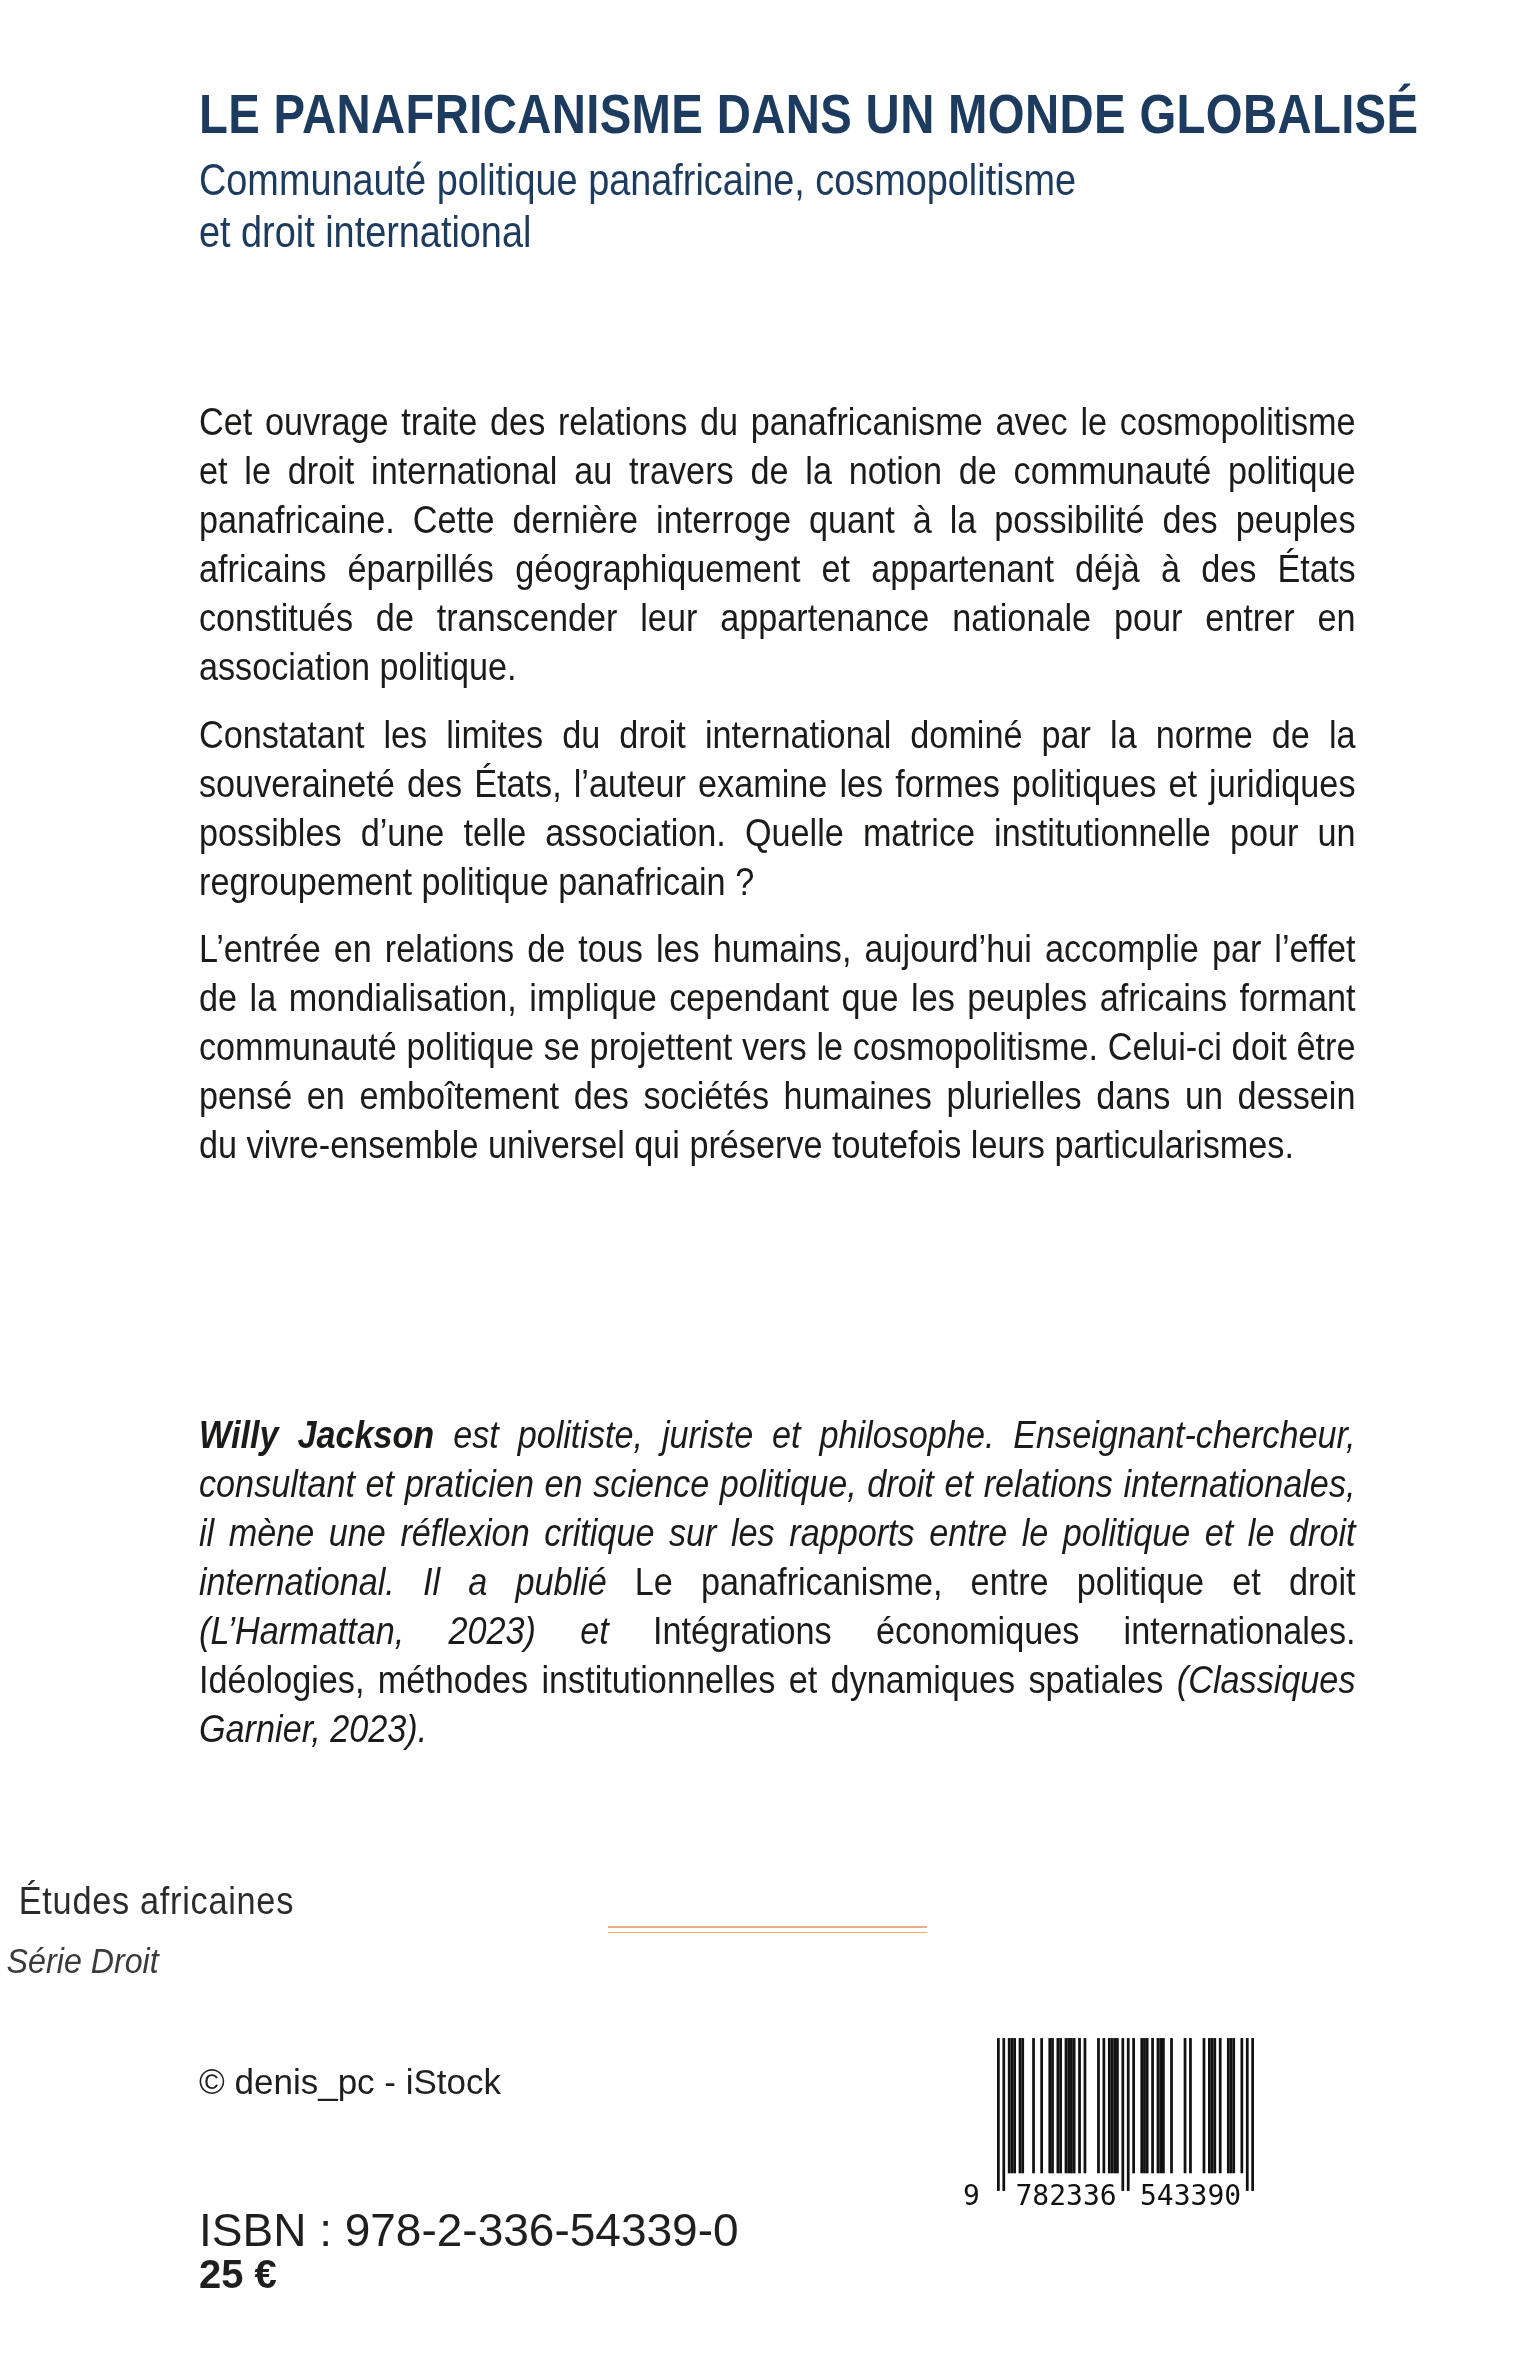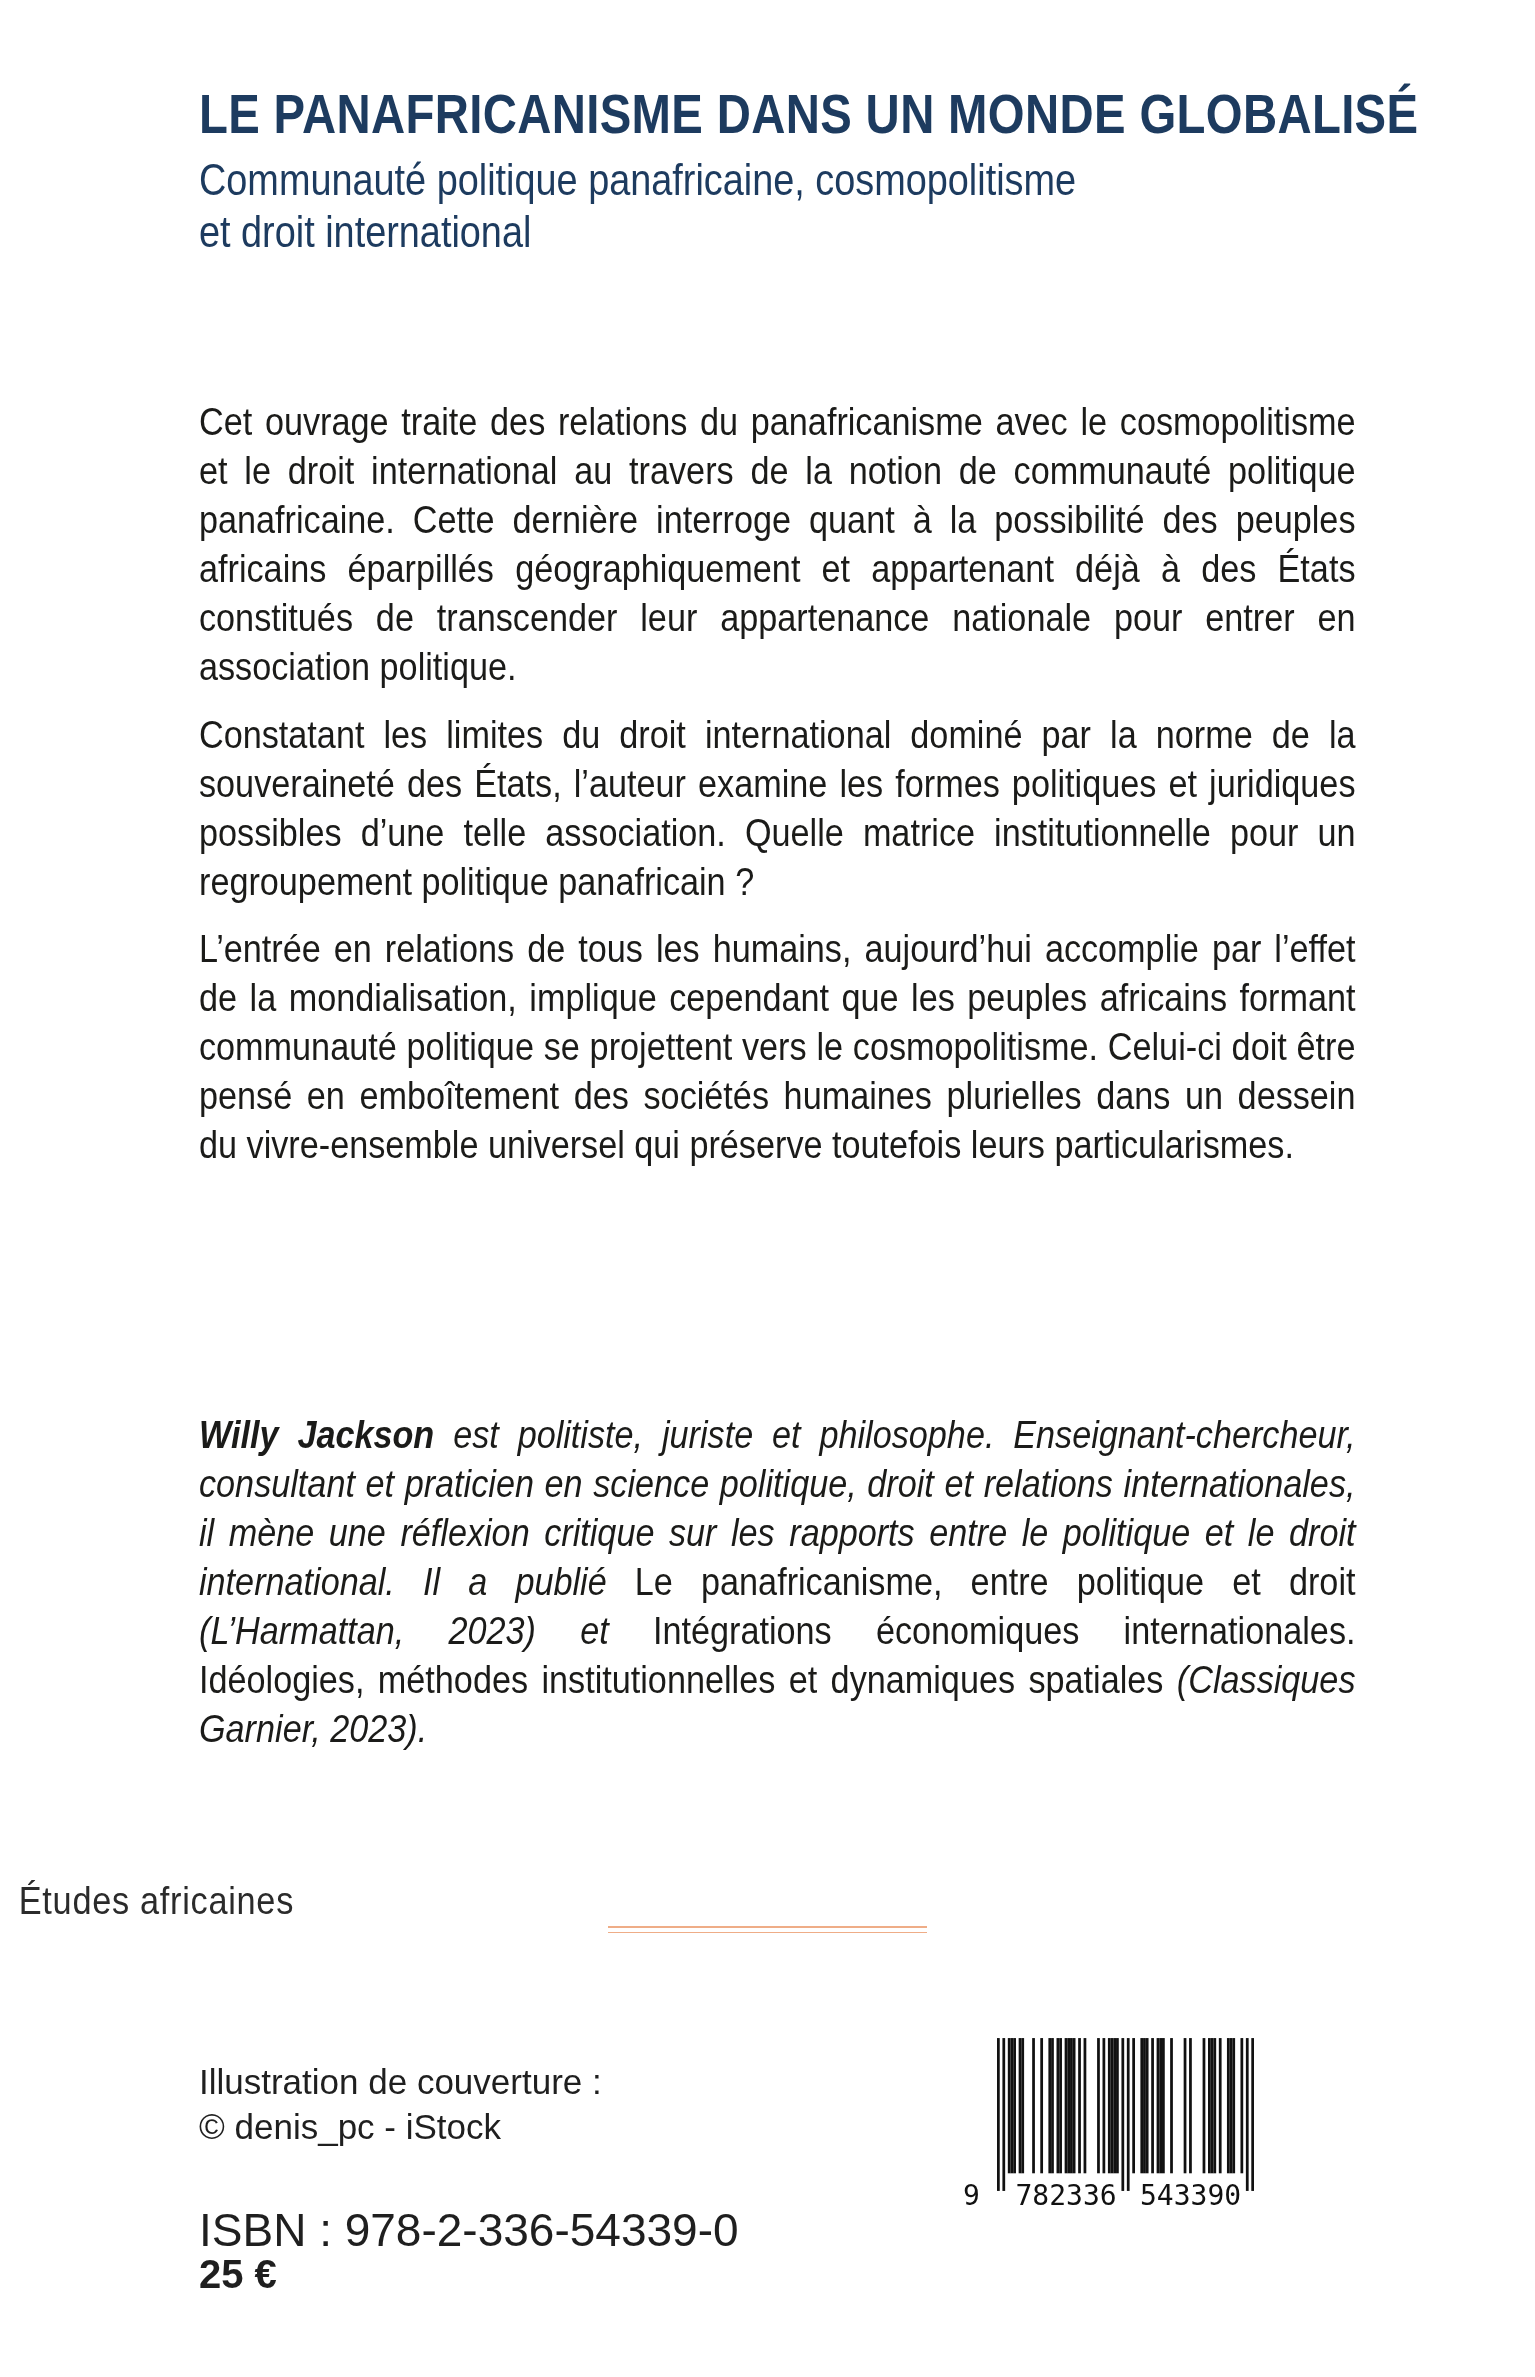--- a/index.html
+++ b/index.html
@@ -164,24 +164,26 @@
 
   <section class="bio">
     <p><span class="run-bi">Willy Jackson</span><span class="run-i"> est politiste, juriste et philosophe. Enseignant-chercheur, consultant et praticien en science politique, droit et relations internationales, il mène une réflexion critique sur les rapports entre le politique et le droit international. Il a publié </span><span class="run-r">Le panafricanisme, entre politique et droit </span><span class="run-i">(L’Harmattan, 2023) et </span><span class="run-r">Intégrations économiques internationales. Idéologies, méthodes institutionnelles et dynamiques spatiales </span><span class="run-i">(Classiques Garnier, 2023).</span></p>
   </section>
 
   <section class="series">
     <div>
       <span class="series-name">Études africaines</span>
     </div>
     <div class="series-rule"></div>
+    <div>
+      <span class="series-serie">Série Droit</span>
+    </div>
   </section>
 
   <section class="credits">
-    <div>Illustration de couverture :</div>
     <div>© denis_pc - iStock</div>
   </section>
 
   <div class="isbn">ISBN : 978-2-336-54339-0</div>
   <div class="price">25 €</div>
 
   <div class="barcode">
     <svg id="barcode-svg" width="257" height="153" viewBox="0 0 306 182" aria-hidden="true">
         <rect x="0.00" y="0" width="3.27" height="182"></rect>
         <rect x="6.44" y="0" width="3.27" height="182"></rect>

